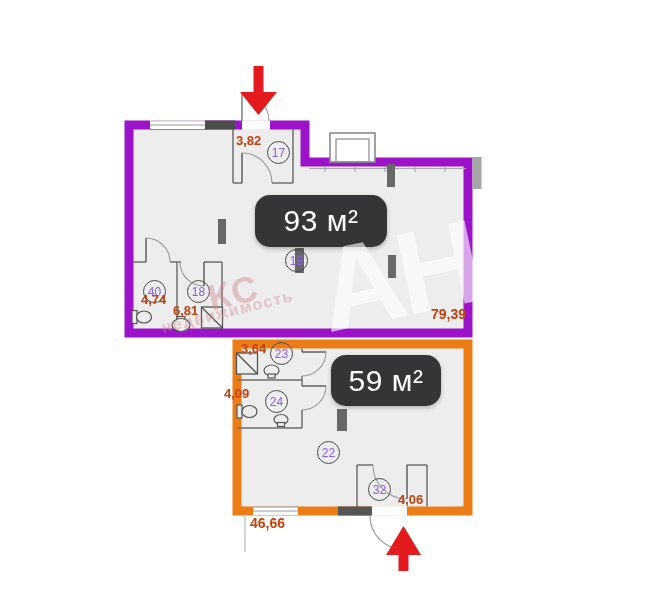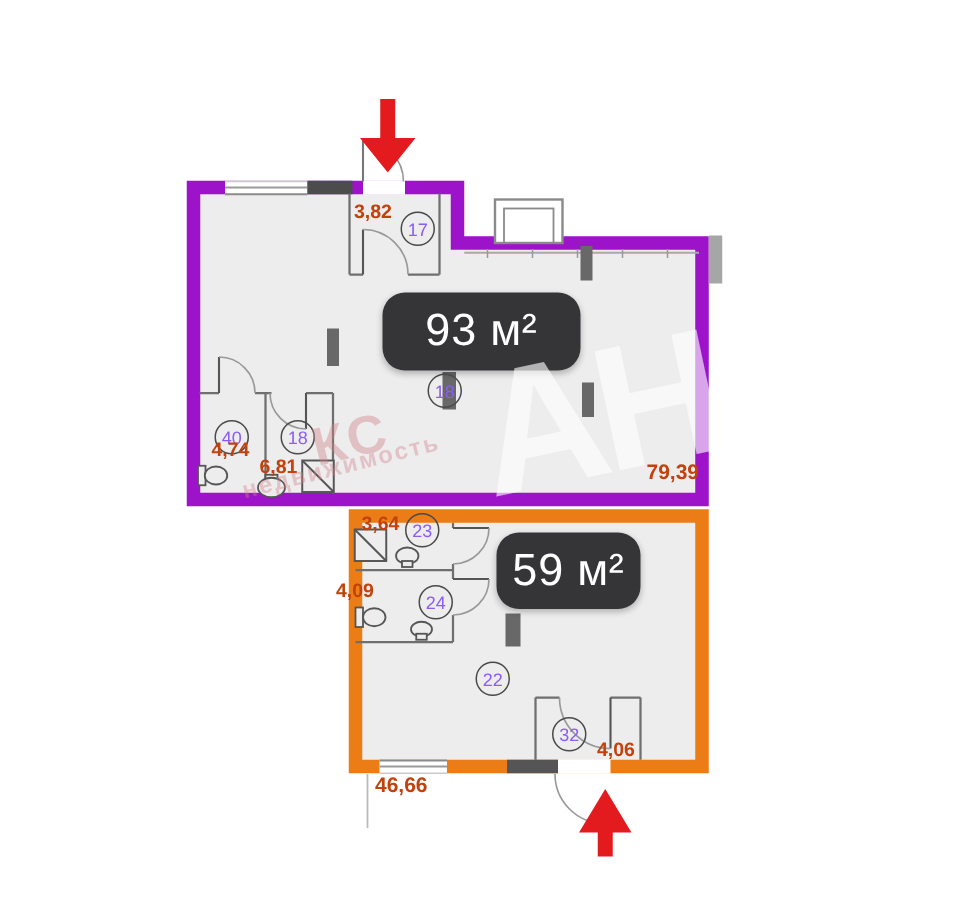--- a/index.html
+++ b/index.html
@@ -147,28 +147,28 @@
     <rect x="338" y="506.5" width="34" height="9" fill="#555"></rect>
     <rect x="372" y="506.2" width="35" height="9.6" fill="#fff"></rect>
     <path d="M370,516 A33,33 0 0 0 403,549" fill="none" stroke="#999" stroke-width="1.1"></path>
     <path d="M245,516 V552" stroke="#bbb" stroke-width="1.2"></path>
 
     <polygon points="253.5,66 263.5,66 263.5,92 277,92 258.5,115 240,92 253.5,92" fill="#e31b1f"></polygon>
     <polygon points="403.5,526 421,555 408.5,555 408.5,571 398.5,571 398.5,555 386,555" fill="#e31b1f"></polygon>
   </svg>
 
   <div class="badge" style="left:255px;top:195px;width:132px;height:52px;">93 м²</div>
-  <div class="badge" style="left:331px;top:355px;width:96px;height:51px;">59 м²</div>
+  <div class="badge" style="left:331px;top:355px;width:110px;height:51px;">59 м²</div>
 
   <div class="room-circle" style="left:267px;top:141px;">17</div>
   <div class="room-circle" style="left:265px;top:249px;margin-left:20px;">18</div>
   <div class="room-circle" style="left:143px;top:280px;">40</div>
   <div class="room-circle" style="left:187px;top:280px;">18</div>
   <div class="room-circle" style="left:270px;top:342px;">23</div>
-  <div class="room-circle" style="left:265px;top:390px;margin-left:14px;">24</div>
+  <div class="room-circle" style="left:265px;top:390px;">24</div>
   <div class="room-circle" style="left:317px;top:441px;">22</div>
   <div class="room-circle" style="left:368px;top:478px;">32</div>
 
   <div class="dim" style="left:236px;top:133px;">3,82</div>
   <div class="dim" style="left:141px;top:292px;">4,74</div>
   <div class="dim" style="left:173px;top:303px;">6,81</div>
   <div class="dim dim-big" style="left:431px;top:306px;">79,39</div>
   <div class="dim" style="left:241px;top:341px;">3,64</div>
   <div class="dim" style="left:224px;top:386px;">4,09</div>
   <div class="dim dim-big" style="left:250px;top:515px;text-align:right;">46,66</div>

